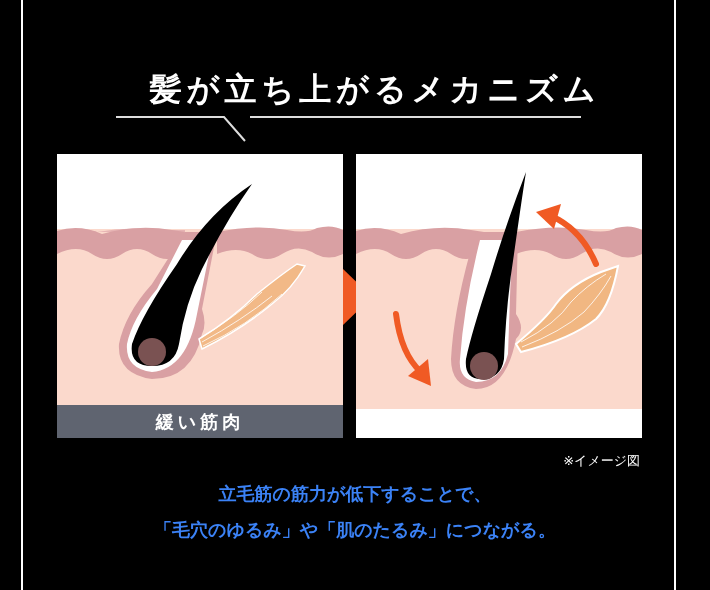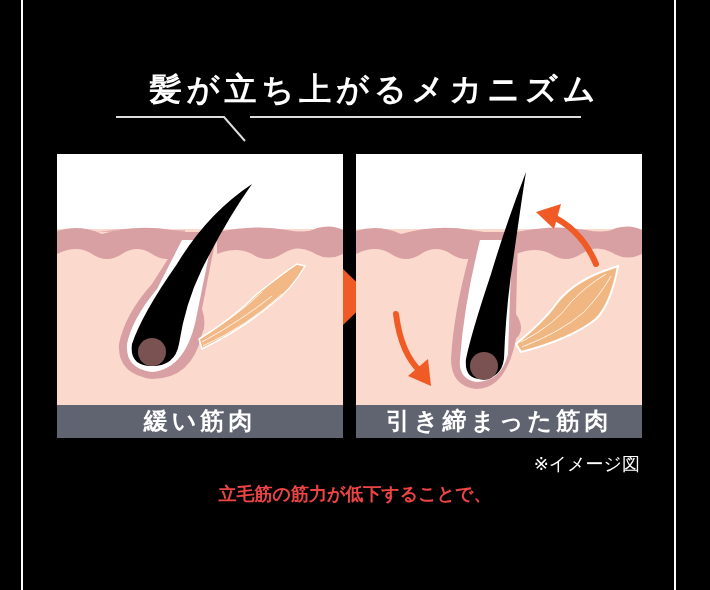--- a/index.html
+++ b/index.html
@@ -9,25 +9,25 @@
   .vline.left { left: 21px; }
   .vline.right { left: 674px; }
   .title { position: absolute; left: 0; width: 710px; top: 68px; text-align: center;
            font-size: 32px; font-weight: bold; letter-spacing: 5px; color: #fff; margin-left: 20px; }
   .title-rule { position: absolute; }
   .panel { position: absolute; top: 154px; width: 286px; height: 284px; background: #fff; overflow: hidden; }
   .panel.left { left: 57px; }
   .panel.right { left: 356px; }
   .panel svg { position: absolute; left: 0; top: 0; }
   .panel-label { position: absolute; left: 0; bottom: 0; width: 100%; height: 33px; background: #5f6470;
-                 color: #fff; font-size: 24px; font-weight: bold; letter-spacing: 4px; text-align: center; line-height: 33px; }
+                 color: #fff; font-size: 18px; font-weight: bold; letter-spacing: 4px; text-align: center; line-height: 33px; }
   .divider-arrow { position: absolute; left: 343px; top: 269px; }
-  .note { position: absolute; right: 70px; top: 452px; font-size: 18px; color: #fff; }
+  .note { position: absolute; right: 70px; top: 452px; font-size: 13px; color: #fff; }
   .body-text { position: absolute; left: 0; width: 710px; top: 476px; text-align: center;
-               font-size: 18px; font-weight: bold; line-height: 36px; color: #ef4444; }
+               font-size: 18px; font-weight: bold; line-height: 36px; color: #3b82f6; }
   .body-text div { height: 36px; }
 </style>
 </head>
 <body>
 
 <div class="vline left"></div>
 <div class="vline right"></div>
 
 <div class="title">髪が立ち上がるメカニズム</div>
 
@@ -77,20 +77,20 @@
     <path d="M160,190 Q190,165 200,150 Q215,130 245,118 L262,112 Q255,150 240,165 Q215,185 165,198 Z" fill="#f0b37a" opacity="0.9"></path>
     <path d="M165,188 Q200,170 215,148 Q230,132 250,120 M166,193 Q205,178 228,158 Q245,140 255,122" stroke="#fff" stroke-width="0.8" fill="none"></path>
     <path d="M160,190 Q190,165 200,150 Q215,130 245,118 L262,112 Q255,150 240,165 Q215,185 165,198 Z" fill="none" stroke="#fff" stroke-width="2"></path>
 
     <path d="M240,110 Q225,75 195,62" fill="none" stroke="#f05a24" stroke-width="6" stroke-linecap="round"></path>
     <polygon points="180,58 205,50 198,75" fill="#f05a24"></polygon>
 
     <path d="M40,160 Q45,200 65,218" fill="none" stroke="#f05a24" stroke-width="6" stroke-linecap="round"></path>
     <polygon points="75,232 52,222 72,205" fill="#f05a24"></polygon>
   </svg>
-  <div class="panel-label">引き締まった筋肉</div>
 </div>
 
 <div class="note">※イメージ図</div>
 
 <div class="body-text">
   <div>立毛筋の筋力が低下することで、</div>
+  <div>「毛穴のゆるみ」や「肌のたるみ」につながる。</div>
 </div>
 
 </body></html>

